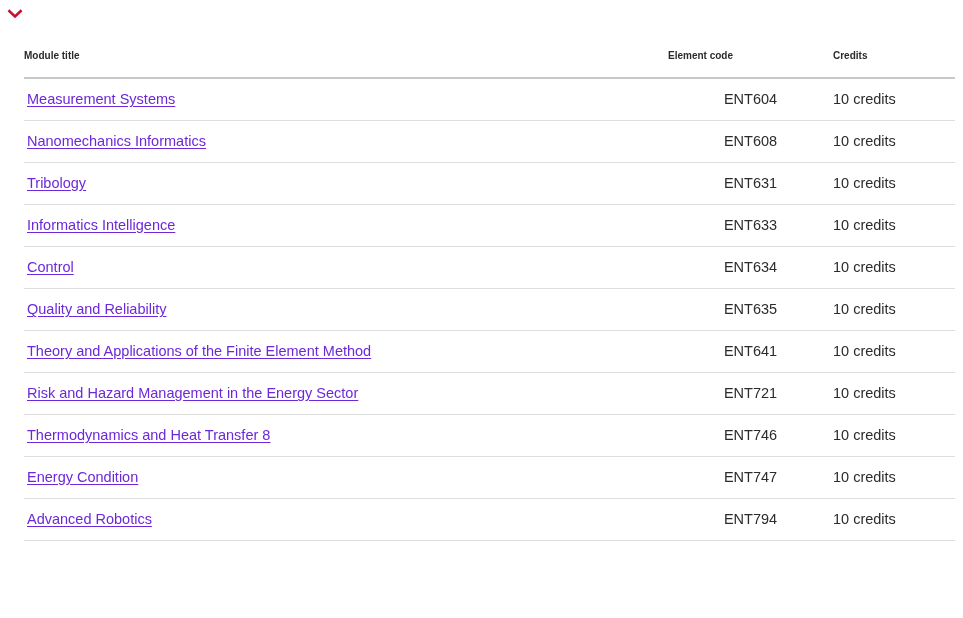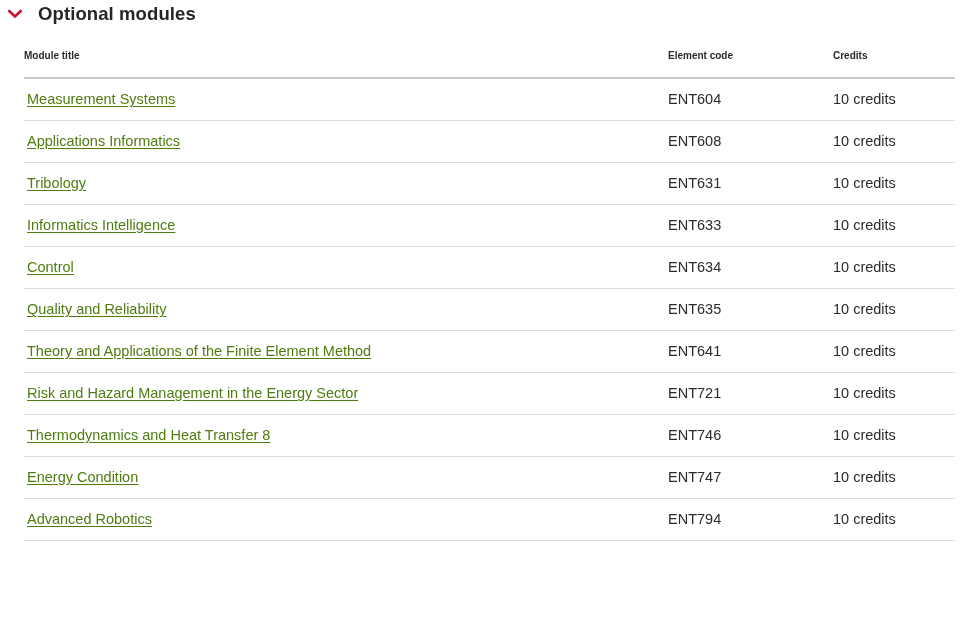--- a/index.html
+++ b/index.html
@@ -83,42 +83,41 @@
     padding: 11px 0 11px 0;
     border-bottom: 1px solid #dedede;
     line-height: 1.3;
     vertical-align: middle;
     height: 19px;
   }
 
   table.modules tbody tr td.cell-title { padding-left: 3px; }
 
   a.module-link {
-    color: #4d7c0f;
+    color: #6d28d9;
     text-decoration: underline;
     text-underline-offset: 2px;
     font-size: 14.5px;
     cursor: pointer;
   }
 
-  td.cell-code   { color: #2b2b2b; }
+  td.cell-code   { color: #2b2b2b; text-align: center; }
   td.cell-credit { color: #2b2b2b; margin-left: 41px; }
 </style>
 </head>
 <body>
 
 <div class="page">
 
   <div class="section-head">
     <span class="chevron">
       <svg width="18" height="18" viewBox="0 0 18 18" aria-hidden="true">
         <path d="M3.4 6.2 L9 11.4 L14.6 6.2" fill="none" stroke="#c8102e" stroke-width="2.6" stroke-linecap="square" stroke-linejoin="miter"></path>
       </svg>
     </span>
-    <span class="section-title">Optional modules</span>
   </div>
 
   <div class="table-wrap">
     <table class="modules">
       <colgroup>
         <col class="c-title">
           <col class="c-code">
           <col class="c-credit">
       </colgroup>
       <thead>
@@ -128,21 +127,21 @@
           <th>Credits</th>
         </tr>
       </thead>
       <tbody>
           <tr>
             <td class="cell-title"><a class="module-link">Measurement Systems</a></td>
             <td class="cell-code">ENT604</td>
             <td class="cell-credit">10 credits</td>
           </tr>
           <tr>
-            <td class="cell-title"><a class="module-link">Applications Informatics</a></td>
+            <td class="cell-title"><a class="module-link">Nanomechanics Informatics</a></td>
             <td class="cell-code">ENT608</td>
             <td class="cell-credit">10 credits</td>
           </tr>
           <tr>
             <td class="cell-title"><a class="module-link">Tribology</a></td>
             <td class="cell-code">ENT631</td>
             <td class="cell-credit">10 credits</td>
           </tr>
           <tr>
             <td class="cell-title"><a class="module-link">Informatics Intelligence</a></td>

